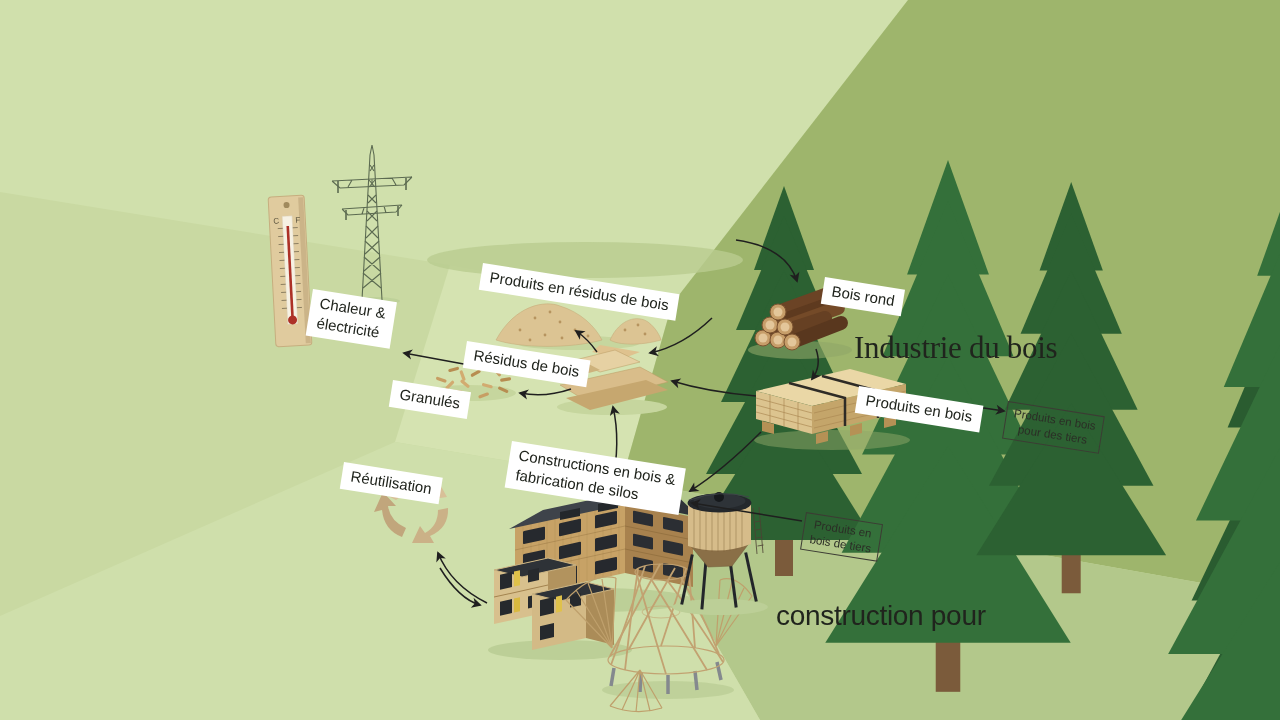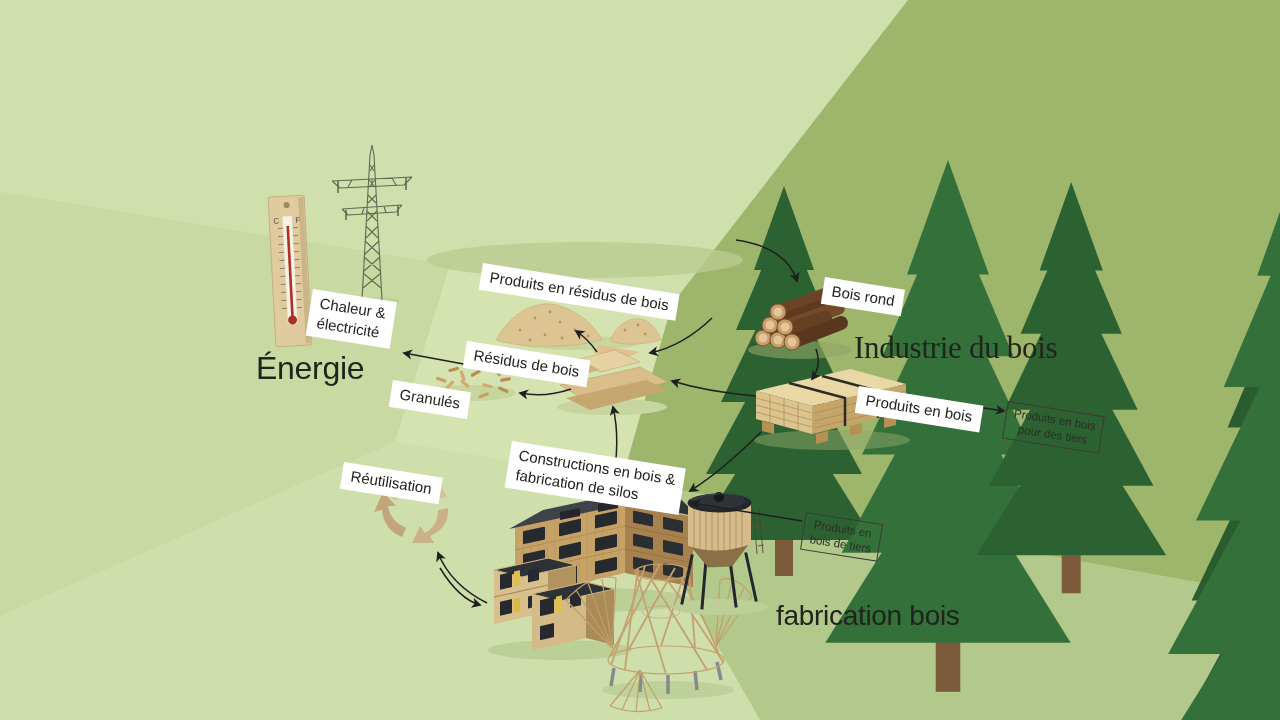--- a/index.html
+++ b/index.html
@@ -382,23 +382,20 @@
 
 <div class="outline-label" style="left:1008px;top:401px;">
   <span>Produits en bois</span>
   <span>pour des tiers</span>
 </div>
 <div class="outline-label" style="left:806px;top:512px;">
   <span>Produits en</span>
   <span>bois de tiers</span>
 </div>
 
-<div class="big-title" style="left:256px;top:350px;font-size:32px;">
-  <span>Énergie</span>
-</div>
 <div class="big-title" style="left:854px;top:330px;font-size:31px;font-family:Liberation Serif, serif;">
   <span>Industrie du bois</span>
 </div>
 <div class="big-title" style="left:776px;top:600px;font-size:28px;line-height:1.15;">
-  <span>fabrication bois</span>
+  <span>construction pour</span>
 </div>
 
 </div>
 
 </body></html>

